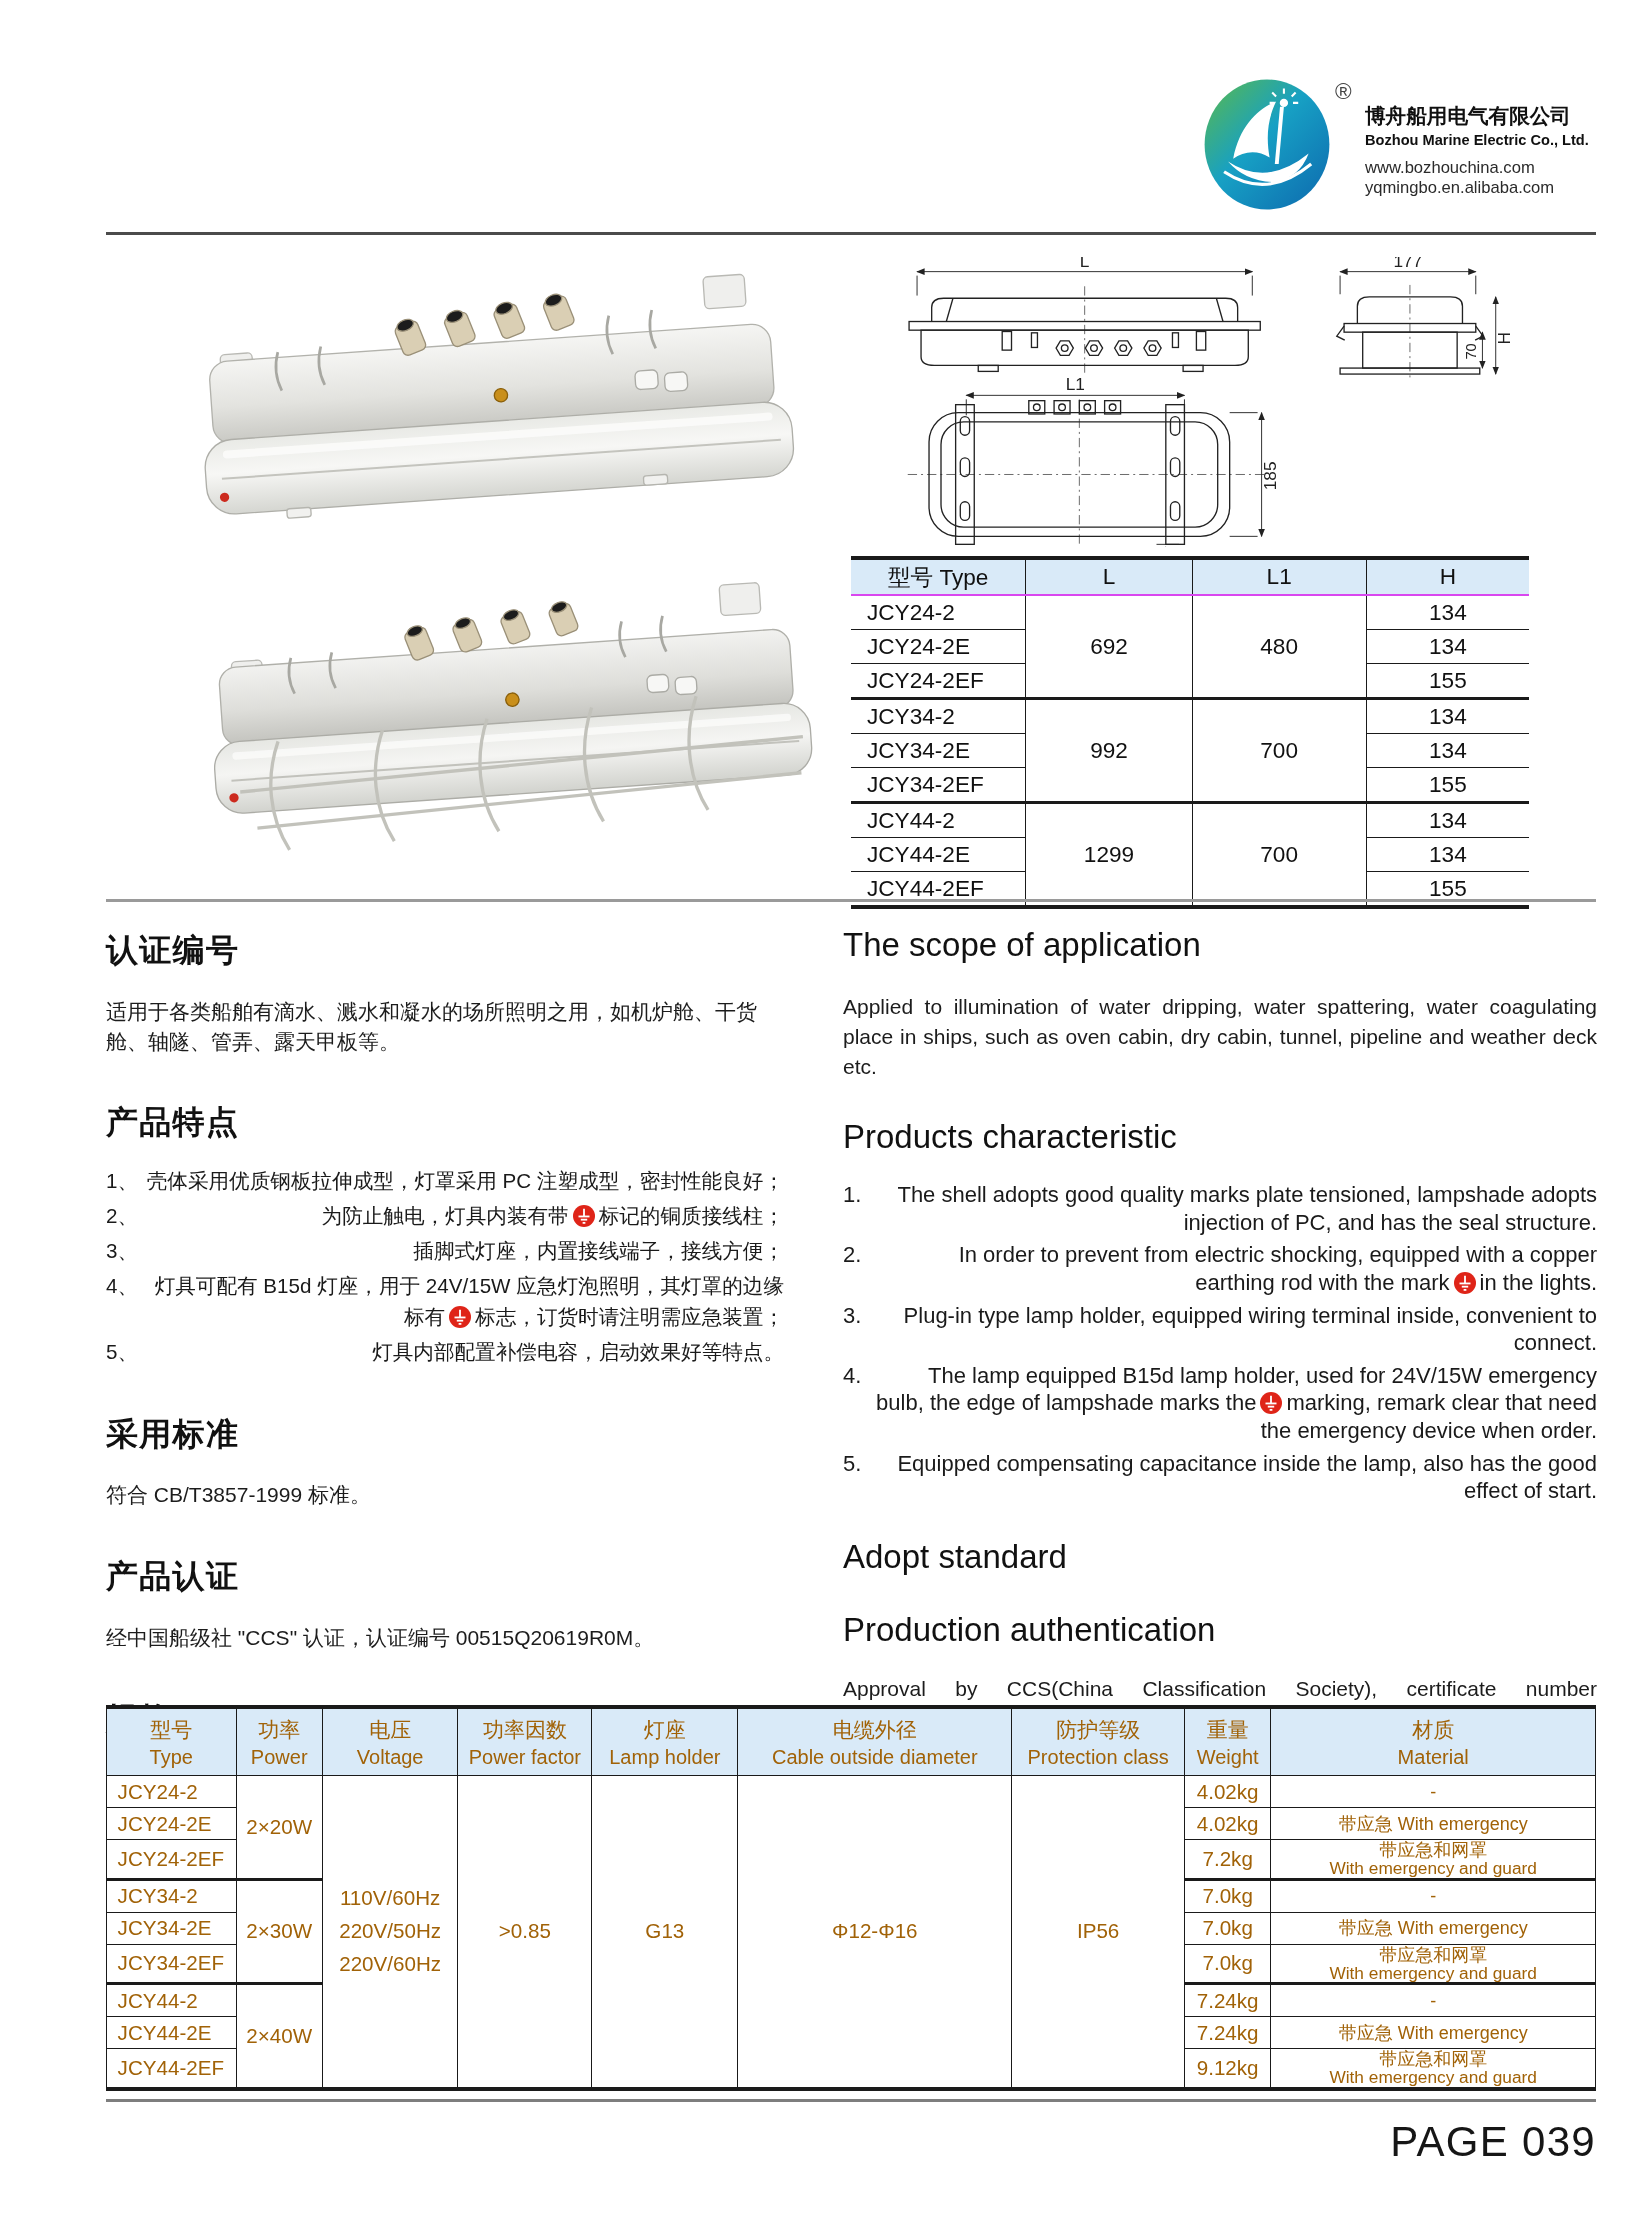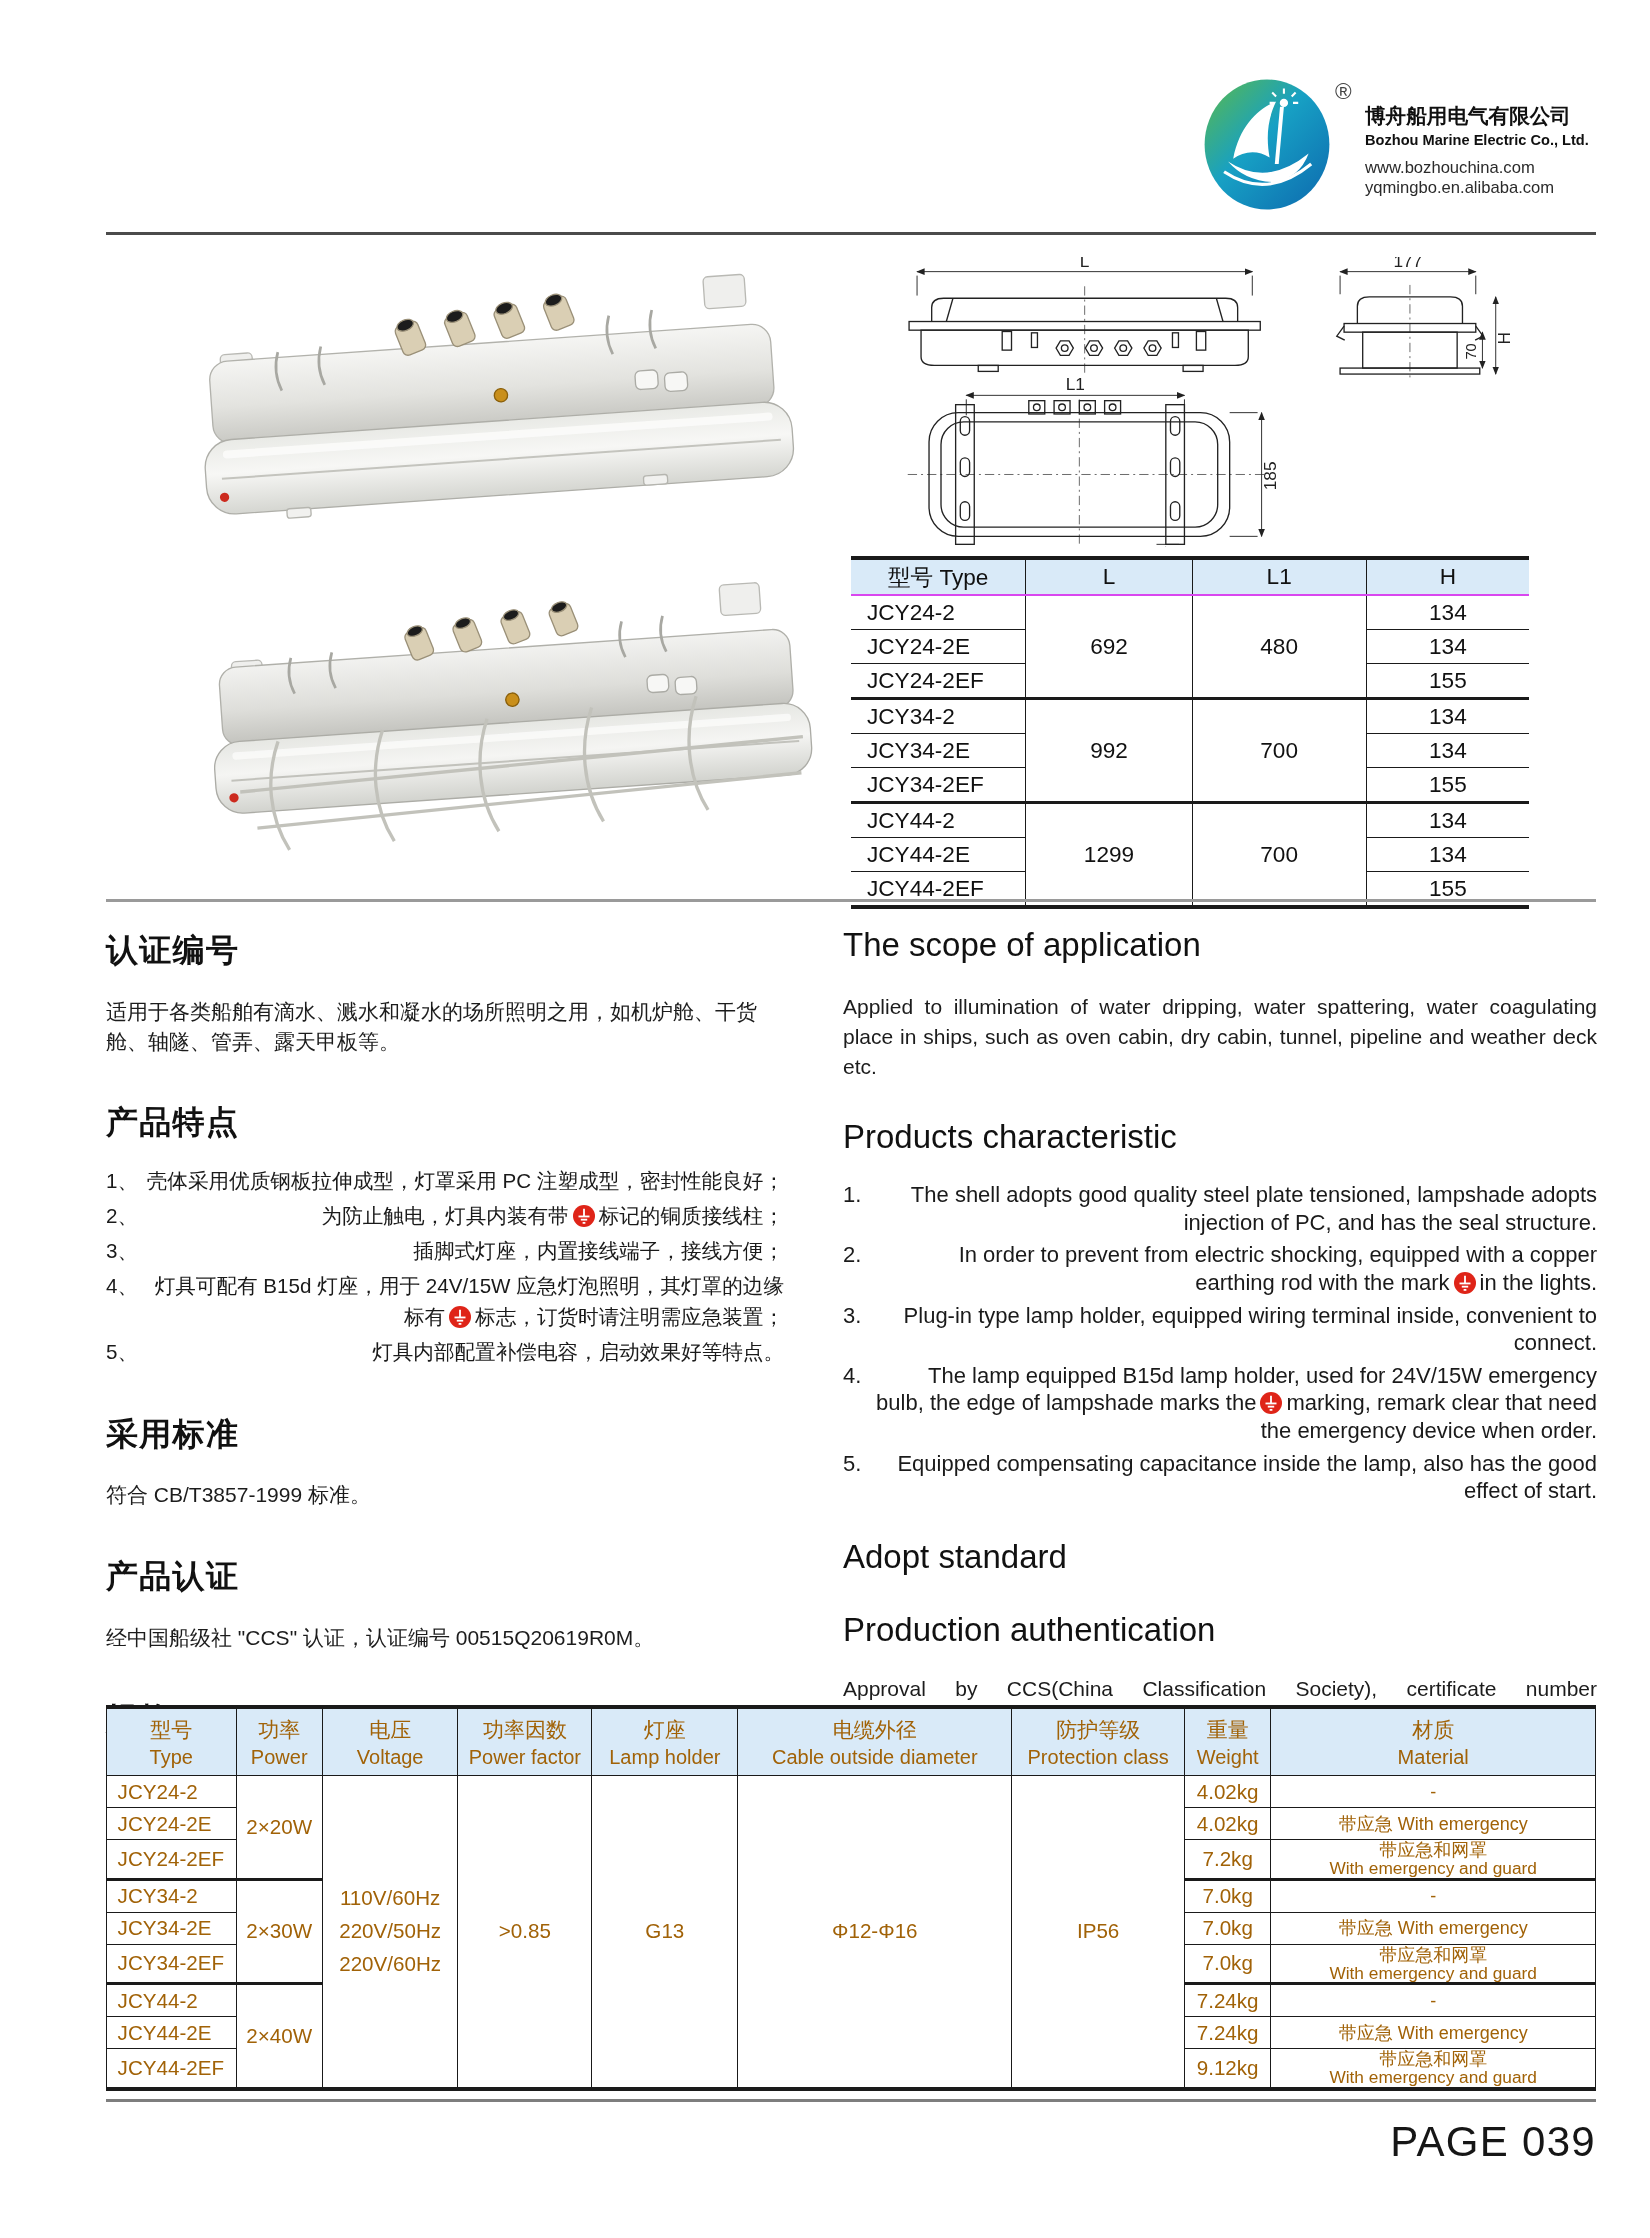--- a/index.html
+++ b/index.html
@@ -449,21 +449,21 @@
   </div>
 
   <div class="col-right">
     <h2 class="en">The scope of application</h2>
     <p class="body-txt mt-body">Applied to illumination of water dripping, water spattering, water coagulating place in ships, such as oven cabin, dry cabin, tunnel, pipeline and weather deck etc.</p>
 
     <h2 class="en" style="margin-top:37px;">Products characteristic</h2>
     <div class="feat-list">
       <div class="feat">
         <span class="num">1.</span>
-        <span class="txt">The shell adopts good quality steel plate tensioned, lampshade adopts injection of PC, and has the seal structure.</span>
+        <span class="txt">The shell adopts good quality marks plate tensioned, lampshade adopts injection of PC, and has the seal structure.</span>
       </div>
       <div class="feat">
         <span class="num">2.</span>
         <span class="txt"><span>In order to prevent from electric shocking, equipped with a copper earthing rod with the mark</span><span class="earth"><svg viewBox="0 0 24 24" width="22" height="22">
                 <circle cx="12" cy="12" r="12" fill="#df2418"></circle>
                 <g stroke="#fff" stroke-width="2">
                   <line x1="12" y1="4" x2="12" y2="12.5"></line>
                   <line x1="6" y1="12.5" x2="18" y2="12.5"></line>
                   <line x1="8.5" y1="16" x2="15.5" y2="16"></line>
                   <line x1="10.5" y1="19.5" x2="13.5" y2="19.5"></line>

